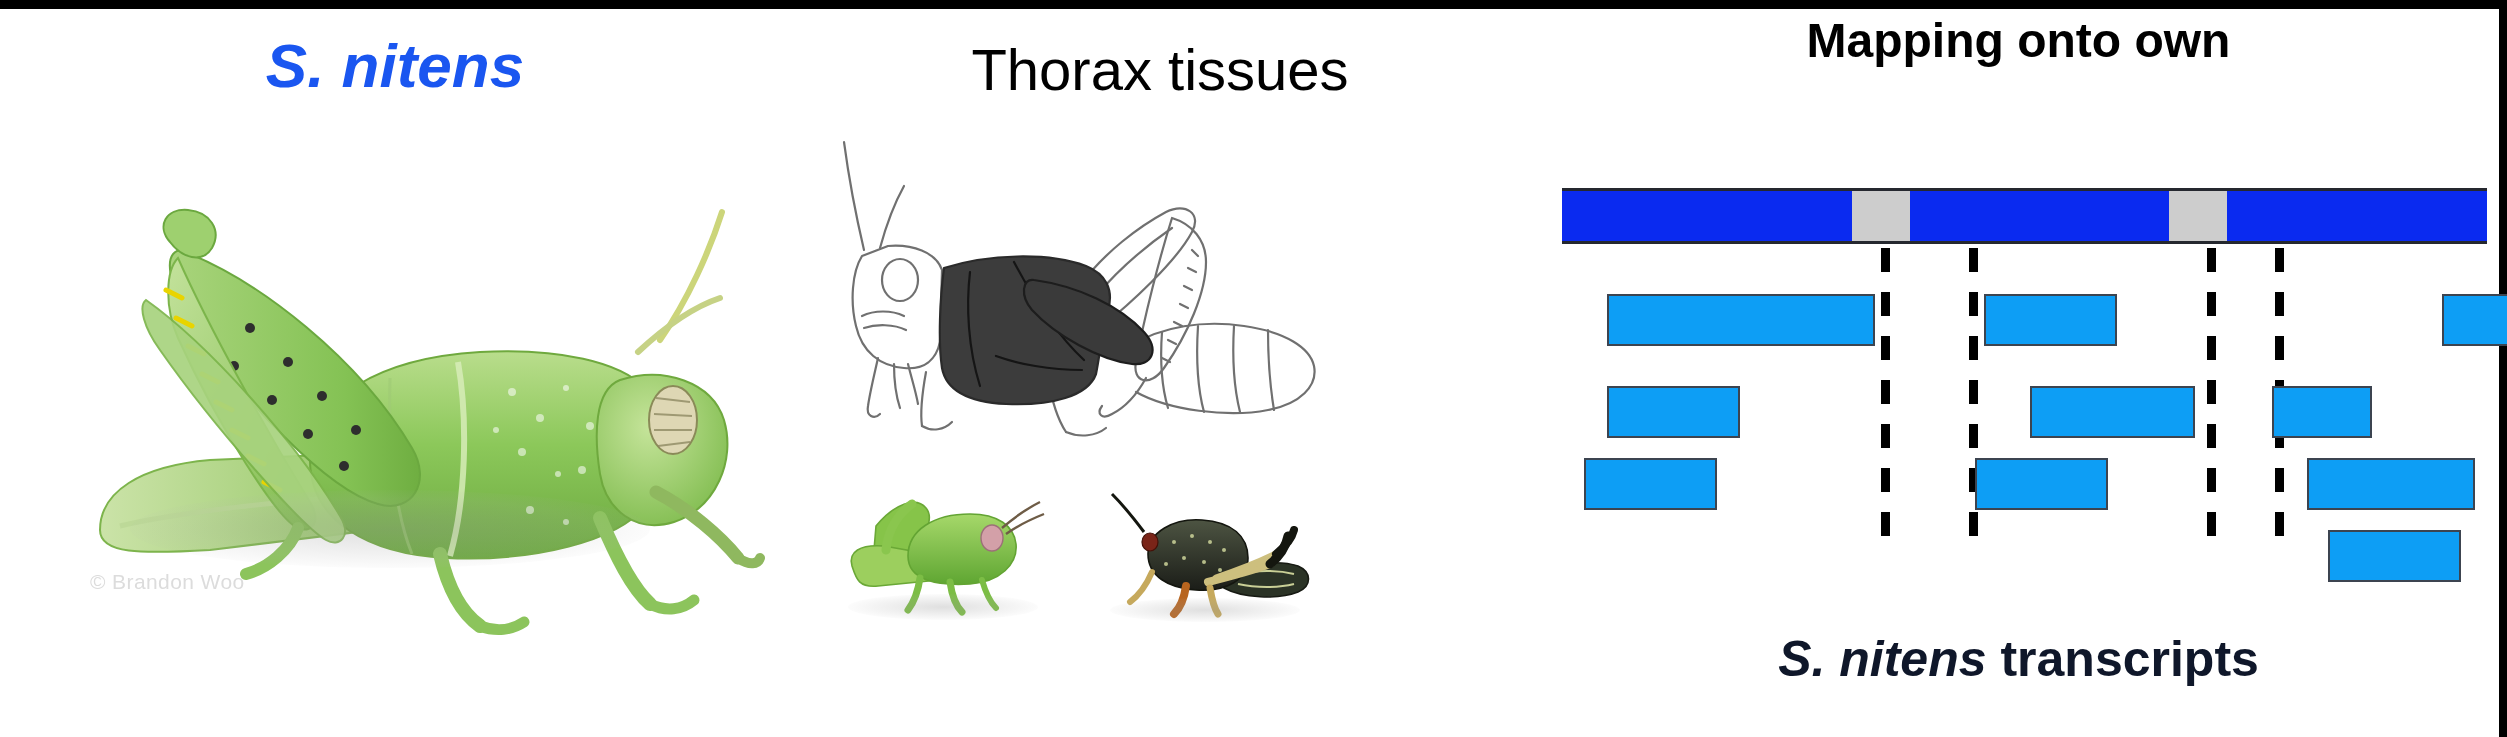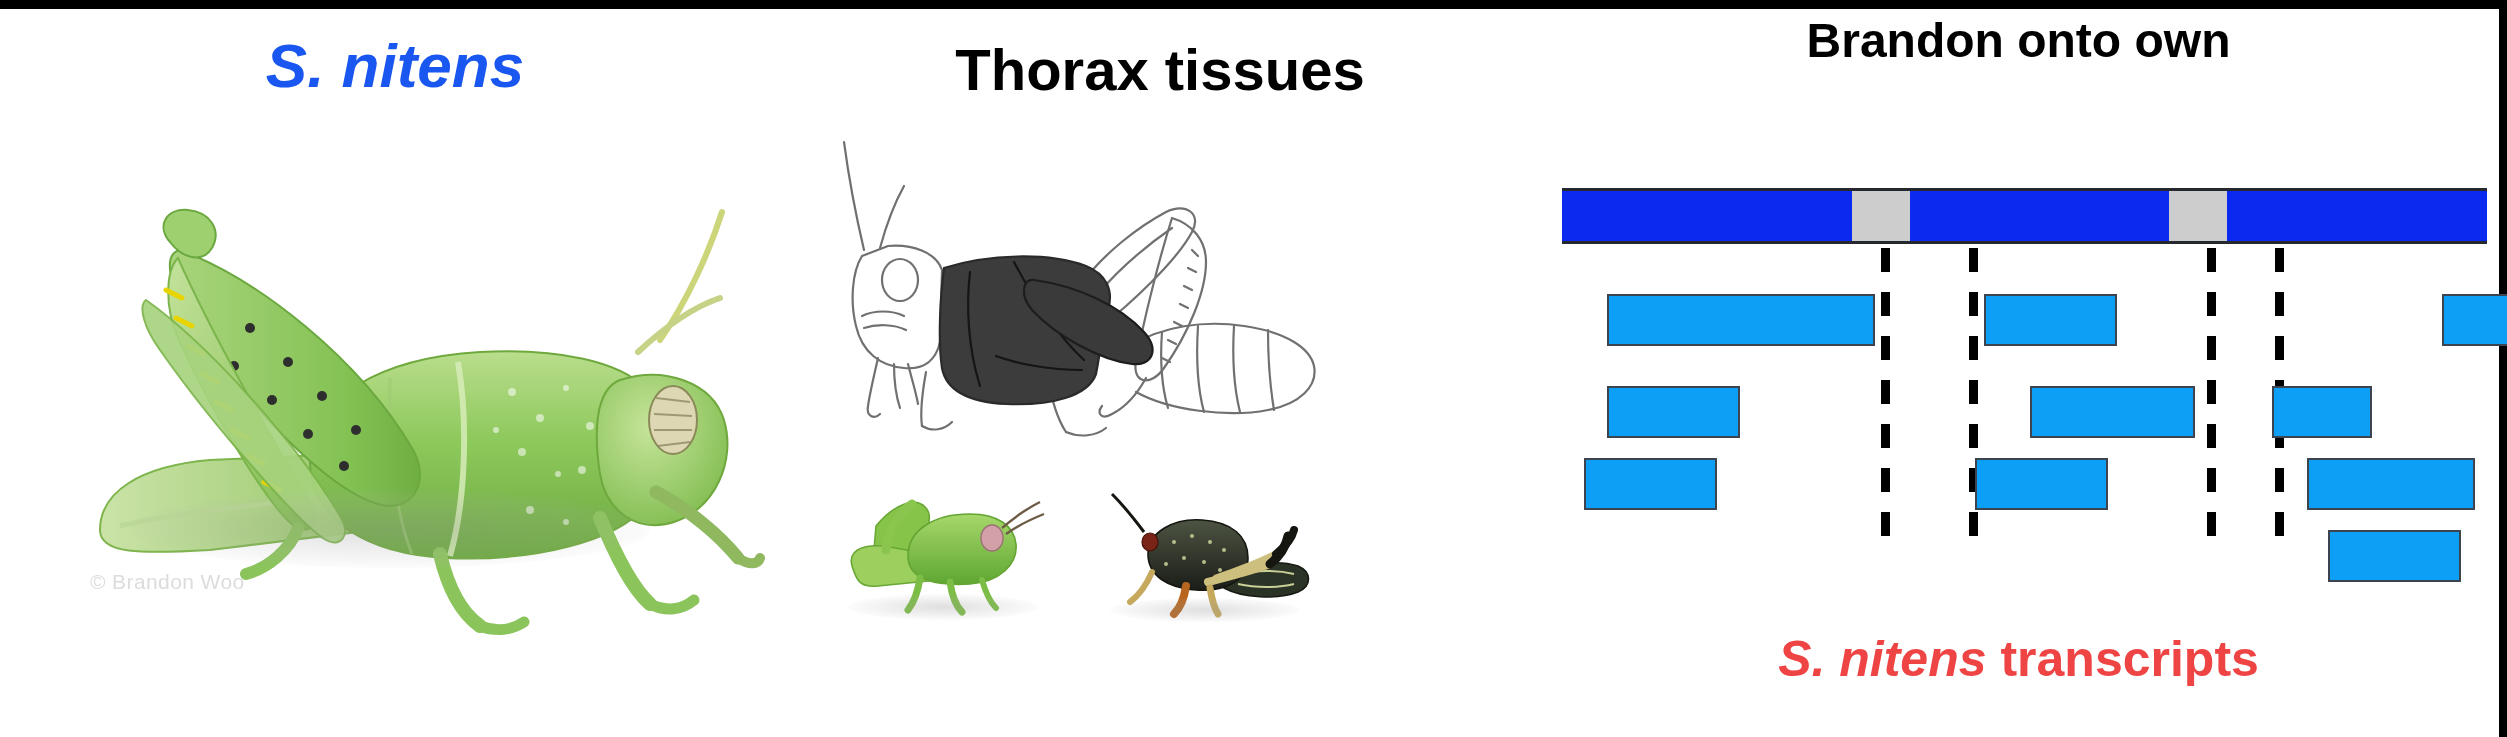--- a/index.html
+++ b/index.html
@@ -50,41 +50,41 @@
     letter-spacing: 0px;
     white-space: nowrap;
   }
   .title-tissues {
     position: absolute;
     left: 0; top: 36px;
     width: 740px;
     text-align: center;
     color: #000000;
     font-size: 58px;
-    font-weight: bold;
+    font-weight: normal;
     white-space: nowrap;
   }
   .title-mapping {
     position: absolute;
     left: 0; top: 14px;
     width: 977px;
     text-align: center;
     color: #000000;
     font-size: 48px;
     font-weight: bold;
     line-height: 1.14;
   }
   .title-mapping .line2 { display: block; white-space: nowrap; }
   .title-mapping .ital { font-style: italic; }
   .caption-transcripts {
     position: absolute;
     left: 0; top: 630px;
     width: 977px;
     text-align: center;
-    color: #ef4444;
+    color: #0f172a;
     font-size: 50px;
     font-weight: bold;
     white-space: nowrap;
   }
   .caption-transcripts .ital { font-style: italic; }
 
   
   .photo-stage { position: absolute; }
   #hopper-big { left: 60px; top: 130px; width: 700px; height: 500px; }
   .shadow-ellipse {
@@ -377,21 +377,21 @@
         <path d="M96,108 C94,122 90,130 84,136" stroke="#b8651f" stroke-width="8" fill="none" stroke-linecap="round"></path>
         <path d="M120,110 C122,122 124,130 128,136" stroke="#c6a95c" stroke-width="7" fill="none" stroke-linecap="round"></path>
         <path d="M62,94 C56,108 48,118 40,124" stroke="#c6a95c" stroke-width="6" fill="none" stroke-linecap="round"></path>
       </svg>
     </div>
   </div>
 
   <div class="panel" id="panel-mapping">
 
     <div class="title-mapping">
-      <span>Brandon onto own</span>
+      <span>Mapping onto own</span>
     </div>
 
     <div id="genome-track" style="left: 32px; top: 188px; width: 925px; height: 56px;">
         <div class="genome-seg blue" style="left: 0px; width: 290px; height: 56px; background: rgb(10, 42, 240); border-top-color: rgb(37, 40, 47); border-bottom-color: rgb(37, 40, 47);"></div>
         <div class="genome-seg gray" style="left: 290px; width: 58px; height: 56px; background: rgb(205, 205, 205); border-top-color: rgb(37, 40, 47); border-bottom-color: rgb(37, 40, 47);"></div>
         <div class="genome-seg blue" style="left: 348px; width: 259px; height: 56px; background: rgb(10, 42, 240); border-top-color: rgb(37, 40, 47); border-bottom-color: rgb(37, 40, 47);"></div>
         <div class="genome-seg gray" style="left: 607px; width: 58px; height: 56px; background: rgb(205, 205, 205); border-top-color: rgb(37, 40, 47); border-bottom-color: rgb(37, 40, 47);"></div>
         <div class="genome-seg blue" style="left: 665px; width: 260px; height: 56px; background: rgb(10, 42, 240); border-top-color: rgb(37, 40, 47); border-bottom-color: rgb(37, 40, 47);"></div>
       </div>
 

